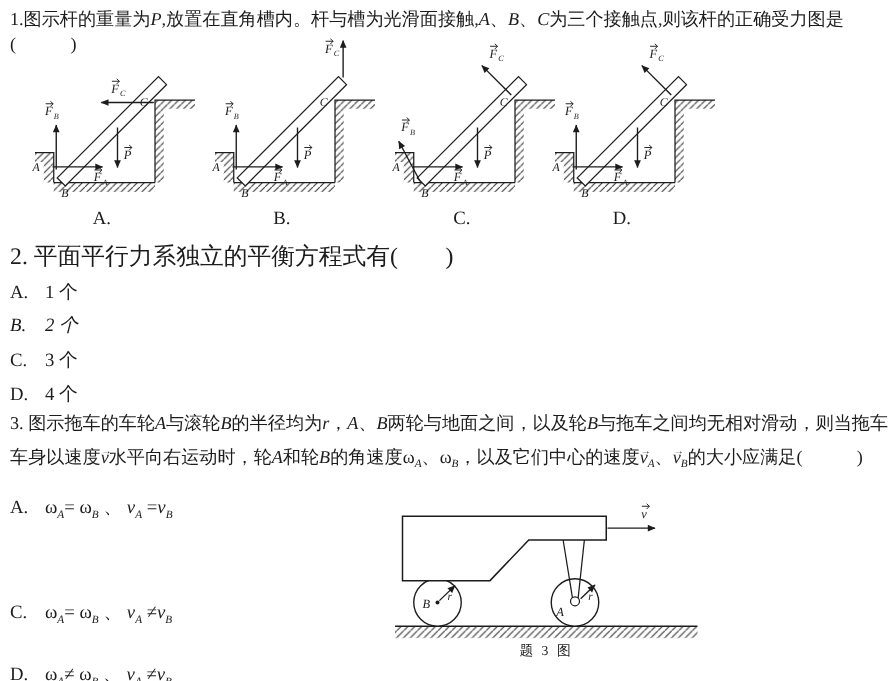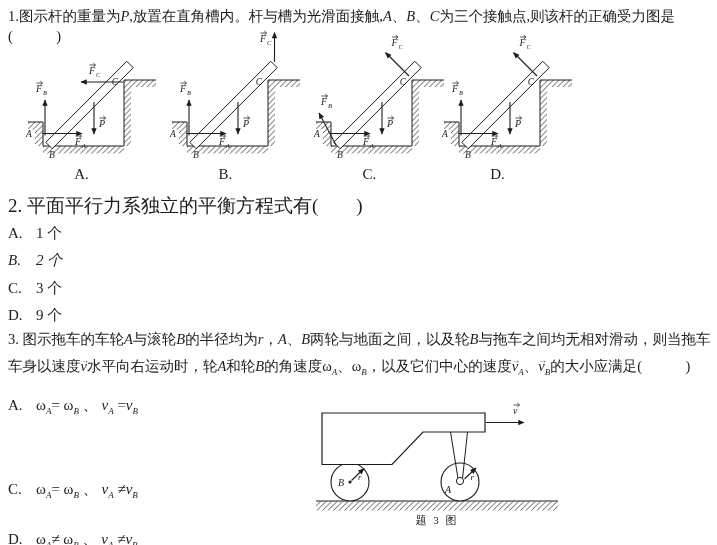--- a/index.html
+++ b/index.html
@@ -170,21 +170,21 @@
         <text x="91" y="39.5" font-size="9.5" text-anchor="middle" font-family="&quot;Liberation Serif&quot;,&quot;DejaVu Serif&quot;,serif" font-style="italic">C</text>
       </svg><div class="figlabel">D.</div></div>
   </div>
 
 <div class="abs" id="q2" style="left:8px;top:196px;width:360px;height:135px">
   <div class="abs qtext" style="left:0;top:0;font-size:19px">2.  平面平行力系独立的平衡方程式有(　　)</div>
   <div class="abs" id="q2-opts" style="left:0;top:28px">
       <div class="abs opt" style="left: 0px; top: 0px;"><span class="lbl">A.</span><span>1 个</span></div>
       <div class="abs opt" style="left: 0px; top: 27.4px; font-style: italic;"><span class="lbl">B.</span><span>2 个</span></div>
       <div class="abs opt" style="left: 0px; top: 54.8px;"><span class="lbl">C.</span><span>3 个</span></div>
-      <div class="abs opt" style="left: 0px; top: 82.2px;"><span class="lbl">D.</span><span>9 个</span></div>
+      <div class="abs opt" style="left: 0px; top: 82.2px;"><span class="lbl">D.</span><span>4 个</span></div>
     </div>
 </div>
 
 <div class="abs qtext" id="q3-title" style="left:8px;top:326px;width:707px">3.  图示拖车的车轮<i>A</i>与滚轮<i>B</i>的半径均为<i>r</i>，<i>A</i>、<i>B</i>两轮与地面之间，以及轮<i>B</i>与拖车之间均无相对滑动，则当拖车车身以速度<span class="vec"><i>v</i></span>水平向右运动时，轮<i>A</i>和轮<i>B</i>的角速度ω<sub><i>A</i></sub>、ω<sub><i>B</i></sub>，以及它们中心的速度<span class="vec"><i>v</i></span><sub><i>A</i></sub>、<span class="vec"><i>v</i></span><sub><i>B</i></sub>的大小应满足(　　　)</div>
 <div class="abs" id="q3-opts" style="left:8px;top:396px;width:300px;height:150px">
     <div class="abs opt" style="left: 0px; top: 0px;"><span class="lbl">A.</span><span>ω<sub><i>A</i></sub>= ω<sub><i>B</i></sub> 、 <i>v</i><sub><i>A</i></sub> =<i>v</i><sub><i>B</i></sub></span></div>
     <div class="abs opt" style="left: 0px; top: 84px;"><span class="lbl">C.</span><span>ω<sub><i>A</i></sub>= ω<sub><i>B</i></sub> 、 <i>v</i><sub><i>A</i></sub> ≠<i>v</i><sub><i>B</i></sub></span></div>
     <div class="abs opt" style="left: 0px; top: 134px;"><span class="lbl">D.</span><span>ω<sub><i>A</i></sub>≠ ω<sub><i>B</i></sub> 、 <i>v</i><sub><i>A</i></sub> ≠<i>v</i><sub><i>B</i></sub></span></div>
   </div>
 <div class="abs" id="q3-fig" style="left:312px;top:400px;width:250px;height:114px"><svg viewBox="0 0 250 114" width="250" height="114">

